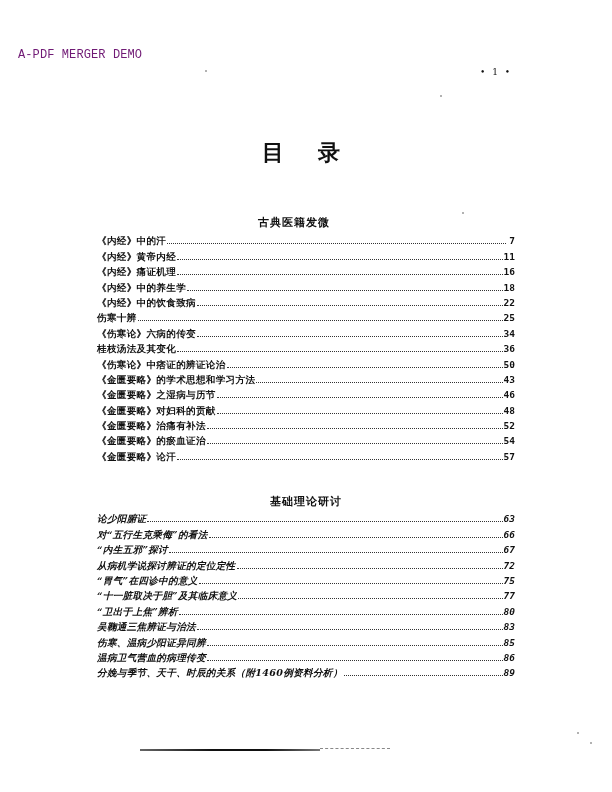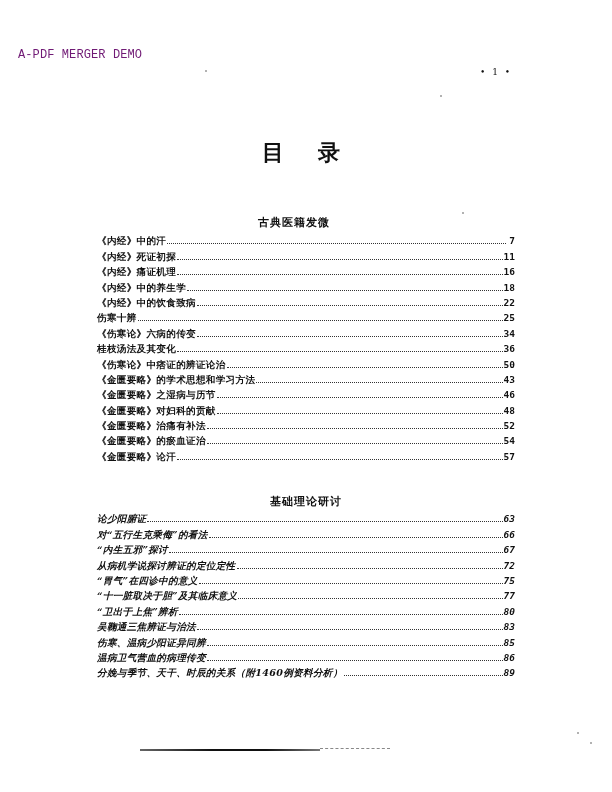--- a/index.html
+++ b/index.html
@@ -114,21 +114,21 @@
 
 <div class="section-title" style="left:258px; top:215px;">古典医籍发微</div>
 
 <div class="toc" style="top:232px;">
   <div class="toc-row">
       <span class="toc-label">《内经》中的汗</span>
       <span class="toc-leader"></span>
       <span class="toc-page">7</span>
     </div>
   <div class="toc-row">
-      <span class="toc-label">《内经》死证初探</span>
+      <span class="toc-label">《内经》黄帝内经</span>
       <span class="toc-leader"></span>
       <span class="toc-page">11</span>
     </div>
   <div class="toc-row">
       <span class="toc-label">《内经》痛证机理</span>
       <span class="toc-leader"></span>
       <span class="toc-page">16</span>
     </div>
   <div class="toc-row">
       <span class="toc-label">《内经》中的养生学</span>

